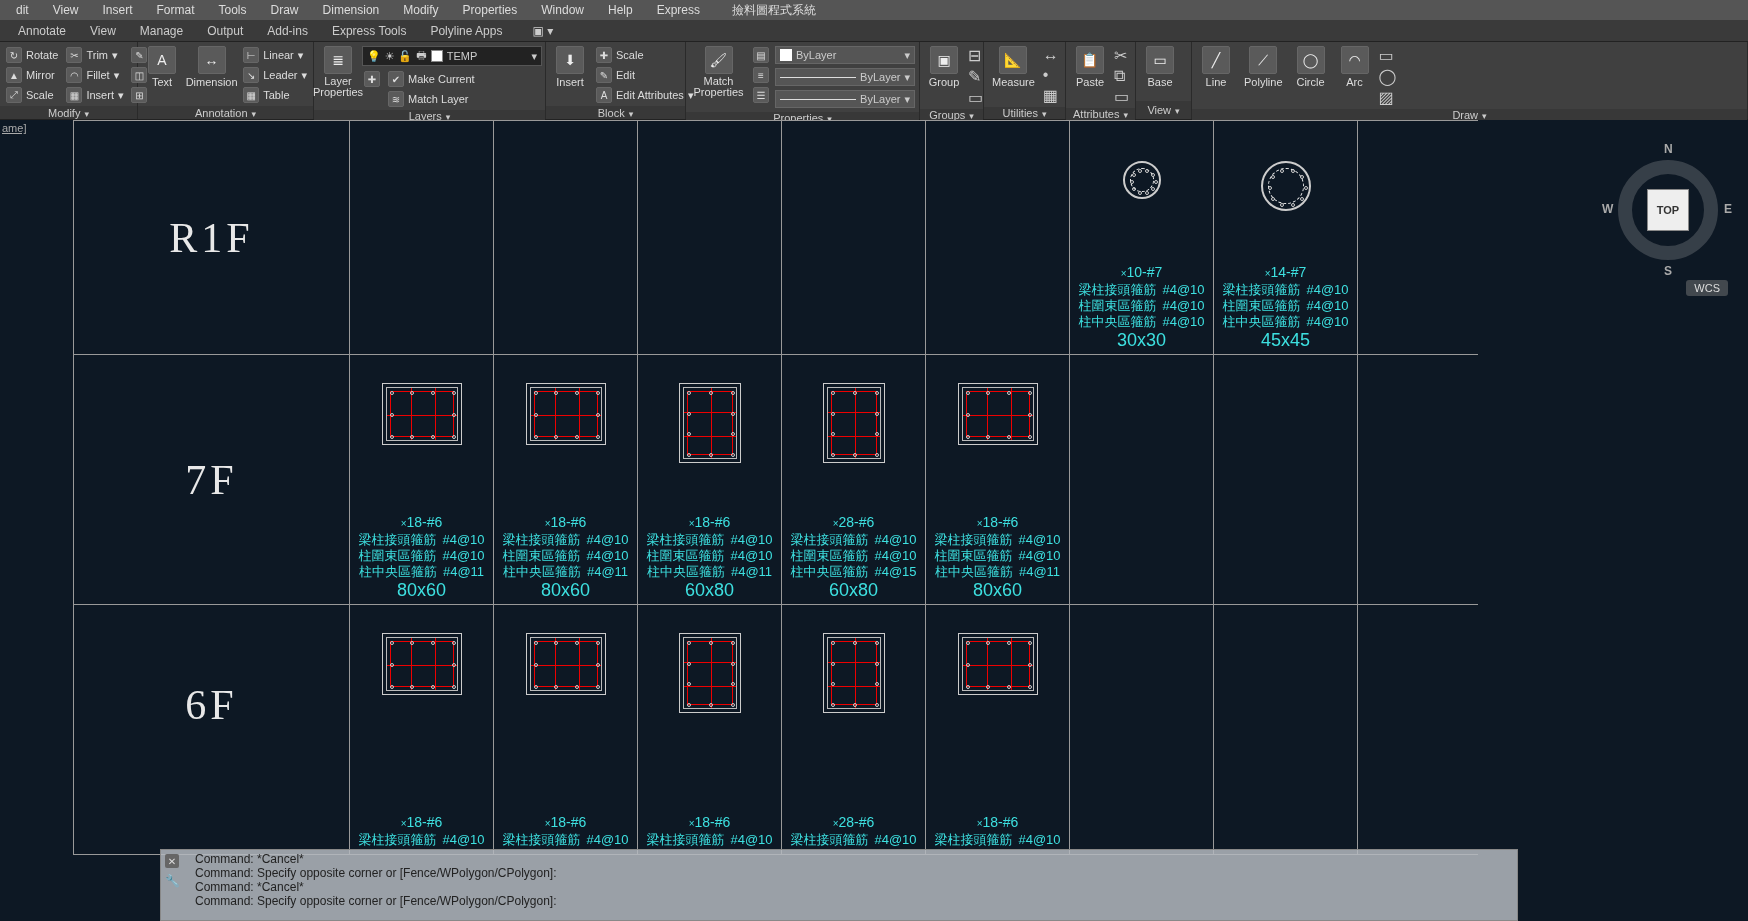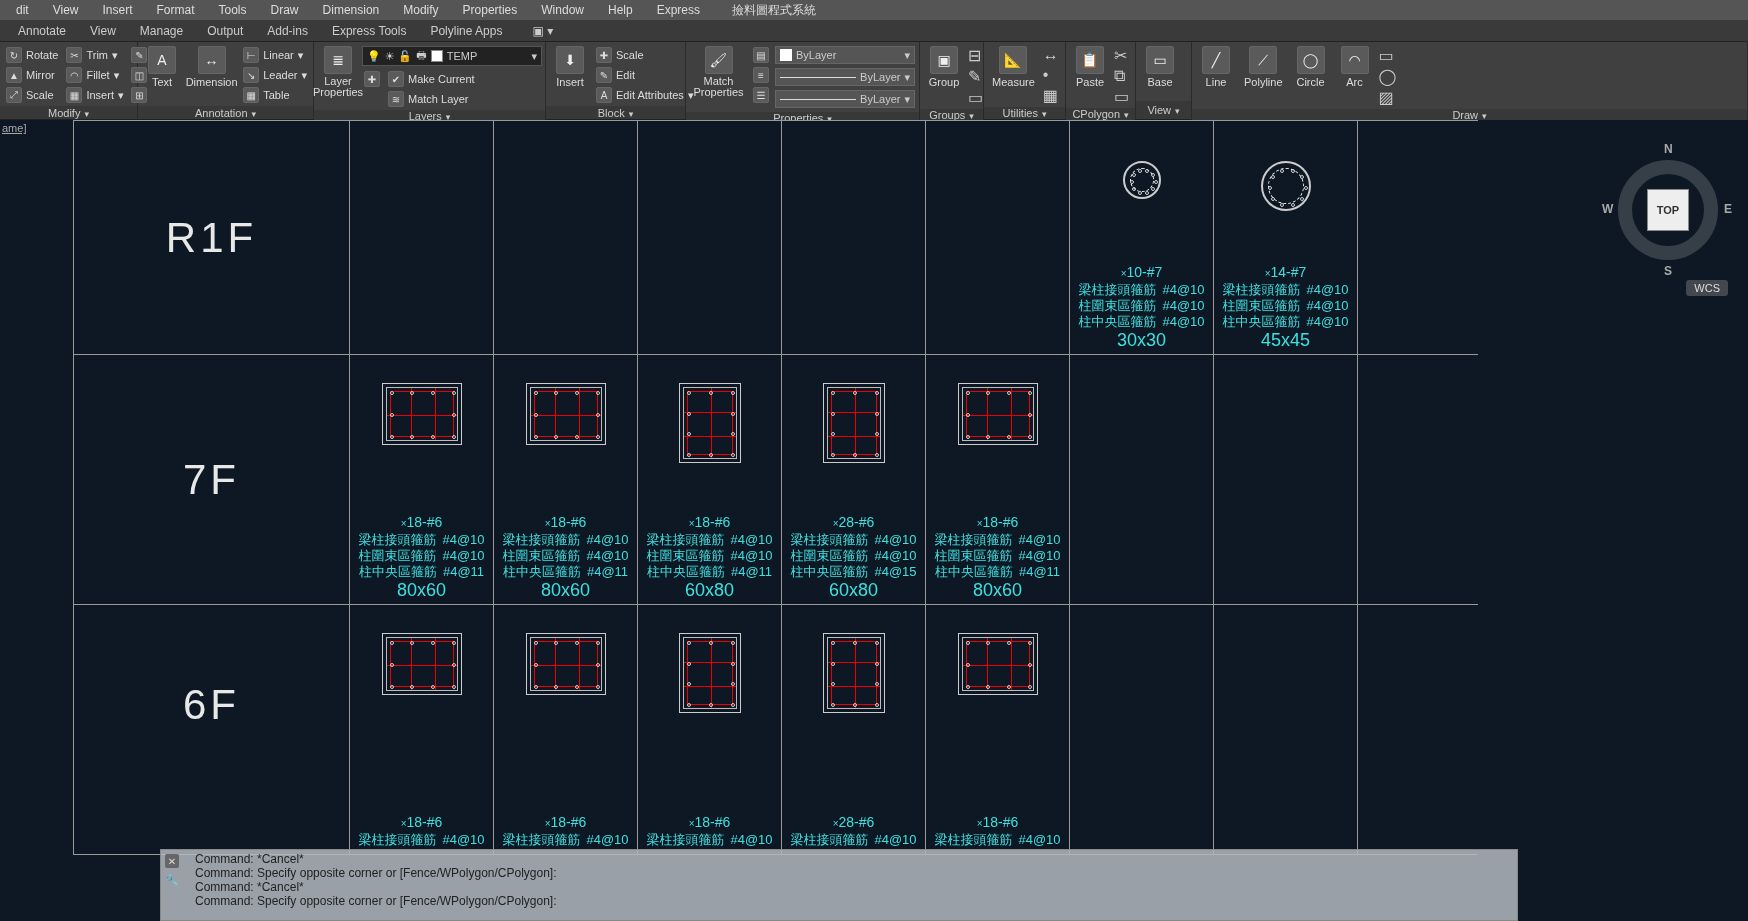--- a/index.html
+++ b/index.html
@@ -38,21 +38,21 @@
 .canvas-label { position:absolute; left:2px; top:2px; font-size:11px; color:#aaa;text-decoration:underline; }
 
 .grid-table { position:absolute; left:73px; top:0; border-collapse:collapse; }
 .grid-table td { border:1px solid #999; vertical-align:top; position:relative; }
 .row-head { width:276px; }
 .col-cell { width:144px; }
 .row1 { height:234px; }
 .row2 { height:250px; }
 .row3 { height:250px; }
 
-.floor-label { position:absolute; left:50%; top:50%; transform:translate(-50%,-50%); font-family: Liberation Sans, sans-serif; font-size:42px; font-weight:200; color:#e8e8e8; letter-spacing:4px;}
+.floor-label { position:absolute; left:50%; top:50%; transform:translate(-50%,-50%); font-family: Liberation Serif, serif; font-size:42px; font-weight:200; color:#e8e8e8; letter-spacing:4px;}
 
 
 .sect { position:absolute; left:50%; transform:translateX(-50%); top:28px; }
 .sect-outer { border:1px solid #ccc; padding:3px; background:transparent;}
 .sect-inner { position:relative; border:1px solid #bbb; }
 .sect-inner::before, .sect-inner::after { content:""; position:absolute; background:#e00; }
 
 .tie-h { position:absolute; left:0; right:0; height:1px; background:#e00;}
 .tie-v { position:absolute; top:0; bottom:0; width:1px; background:#e00;}
 .rebar { position:absolute; width:4px; height:4px; border:1px solid #ccc; border-radius:50%; background:transparent;}
@@ -327,21 +327,21 @@
           <div class="ico">📋</div>
           <span>Paste</span>
         </div>
       <div class="smallcol">
           <span class="sico">✂</span>
           <span class="sico">⧉</span>
           <span class="sico">▭</span>
         </div>
     </div>
     <div class="title">
-        <span>CPolygon</span>
+        <span>Attributes</span>
         <span class="arrow"></span>
       </div>
   </div>
 
   <div class="ribgroup" style="width:56px;">
     <div class="body">
         <div class="iconbtn">
           <div class="ico">▭</div>
           <span>Base</span>
         </div>

